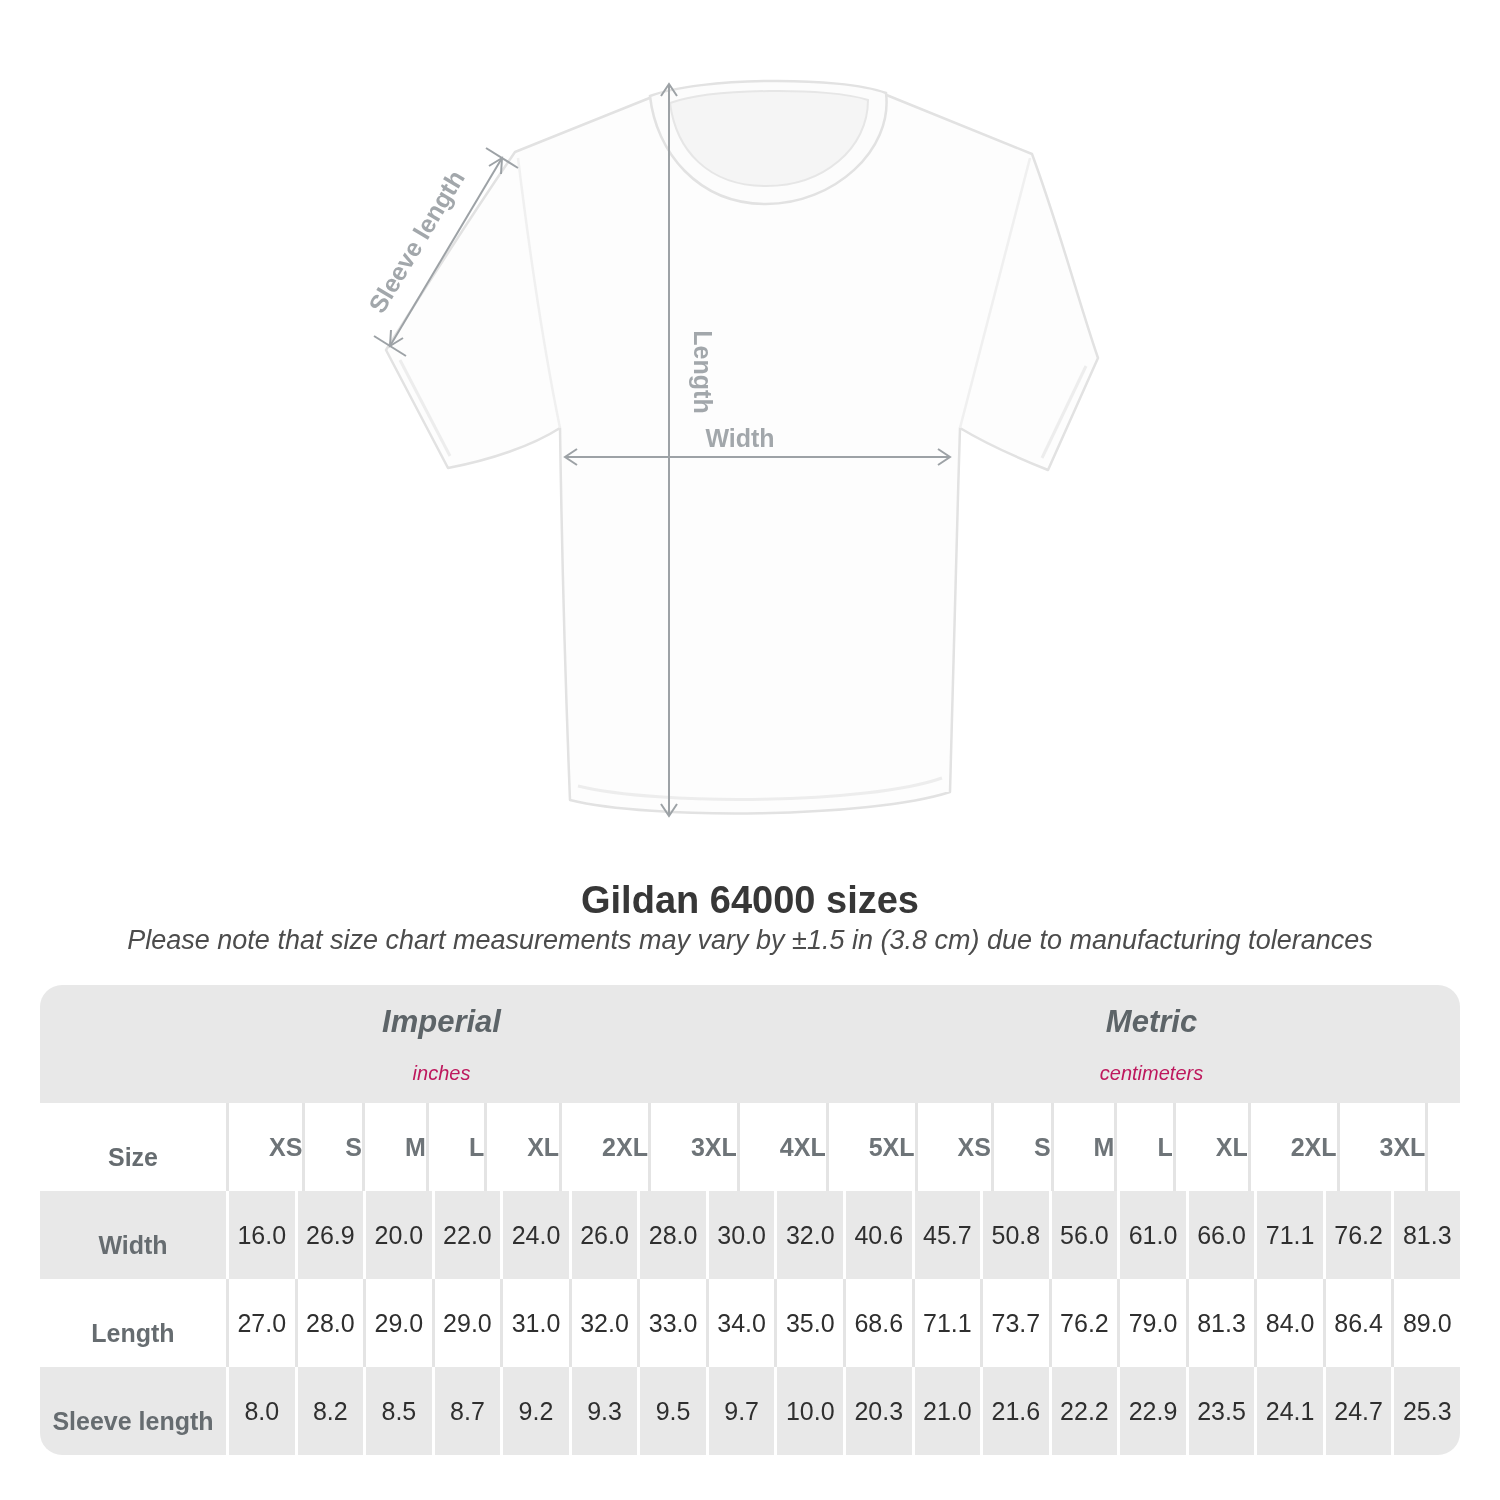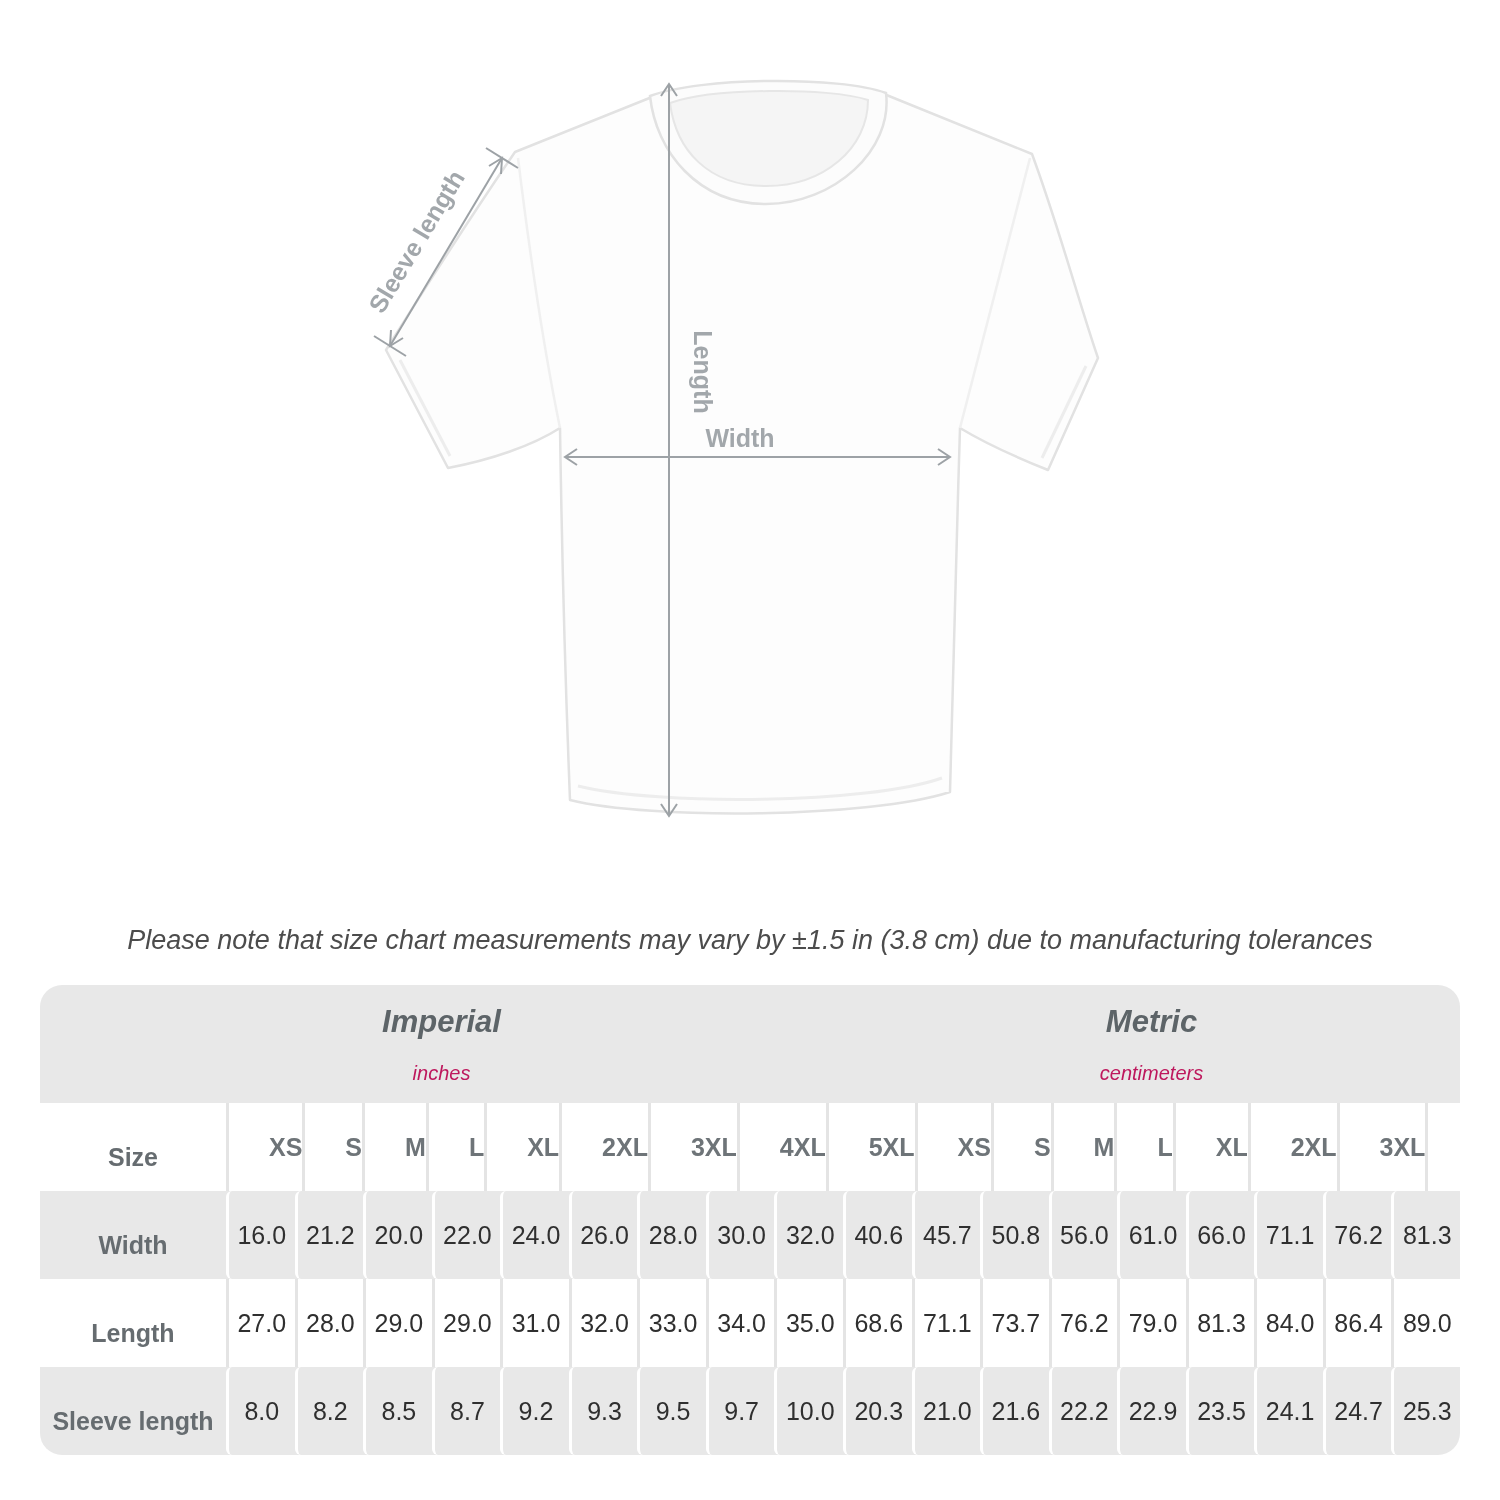--- a/index.html
+++ b/index.html
@@ -21,21 +21,21 @@
   .unit-group.imperial{flex:0 0 803px;}
   .unit-group.metric{flex:1;}
   .unit-name{font-size:31px;font-weight:bold;font-style:italic;color:#5d6468;}
   .unit-sub{font-size:20px;font-style:italic;color:#be185d;}
 
   .t-row{display:grid;grid-template-columns:186px repeat(18,1fr);height:88px;}
   .t-row.white{background:#ffffff;}
   .t-row.gray{background:#e8e8e8;}
   .cell{display:flex;align-items:center;justify-content:center;height:100%;box-sizing:border-box;}
   .t-row.white .cell + .cell{border-left:3px solid #e4e4e4;}
-  .t-row.gray .cell + .cell{border-left:3px solid #ffffff;border-radius:6px;}
+  .t-row.gray .cell + .cell{border-left:3px solid #ffffff;}
   .cell.rowlabel{font-weight:bold;color:#666c70;margin-top:10px;}
   .cell.sizehead{font-weight:bold;color:#6e7478;padding-left:40px;}
   .cell.num{color:#2f2f2f;}
 </style>
 </head>
 <body>
 
 <div class="canvas">
 
   <svg class="shirt-svg" viewBox="0 0 1500 860">
@@ -75,20 +75,21 @@
         <path d="M486,148 L518,168"></path>
         <path d="M374,336 L406,356"></path>
       </g>
     </g>
 
     <text class="dim-label" transform="translate(424,246) rotate(-59)" text-anchor="middle">Sleeve length</text>
     <text class="dim-label" transform="translate(694,372) rotate(90)" text-anchor="middle">Length</text>
     <text class="dim-label" x="740" y="447" text-anchor="middle">Width</text>
   </svg>
 
+  <div class="page-title">Gildan 64000 sizes</div>
   <div class="page-subtitle">Please note that size chart measurements may vary by ±1.5 in (3.8 cm) due to manufacturing tolerances</div>
 
   <div class="size-table">
 
     <div class="unit-band">
       <div class="unit-group imperial">
         <div class="unit-name">Imperial</div>
         <div class="unit-sub">inches</div>
       </div>
       <div class="unit-group metric">
@@ -115,21 +116,21 @@
       <div class="cell sizehead">XL</div>
       <div class="cell sizehead">2XL</div>
       <div class="cell sizehead">3XL</div>
       <div class="cell sizehead">4XL</div>
       <div class="cell sizehead">5XL</div>
     </div>
 
     <div class="t-row gray">
       <div class="cell rowlabel">Width</div>
       <div class="cell num">16.0</div>
-      <div class="cell num">21.2</div>
+      <div class="cell num">26.9</div>
       <div class="cell num">20.0</div>
       <div class="cell num">22.0</div>
       <div class="cell num">24.0</div>
       <div class="cell num">26.0</div>
       <div class="cell num">28.0</div>
       <div class="cell num">30.0</div>
       <div class="cell num">32.0</div>
       <div class="cell num">40.6</div>
       <div class="cell num">45.7</div>
       <div class="cell num">50.8</div>

